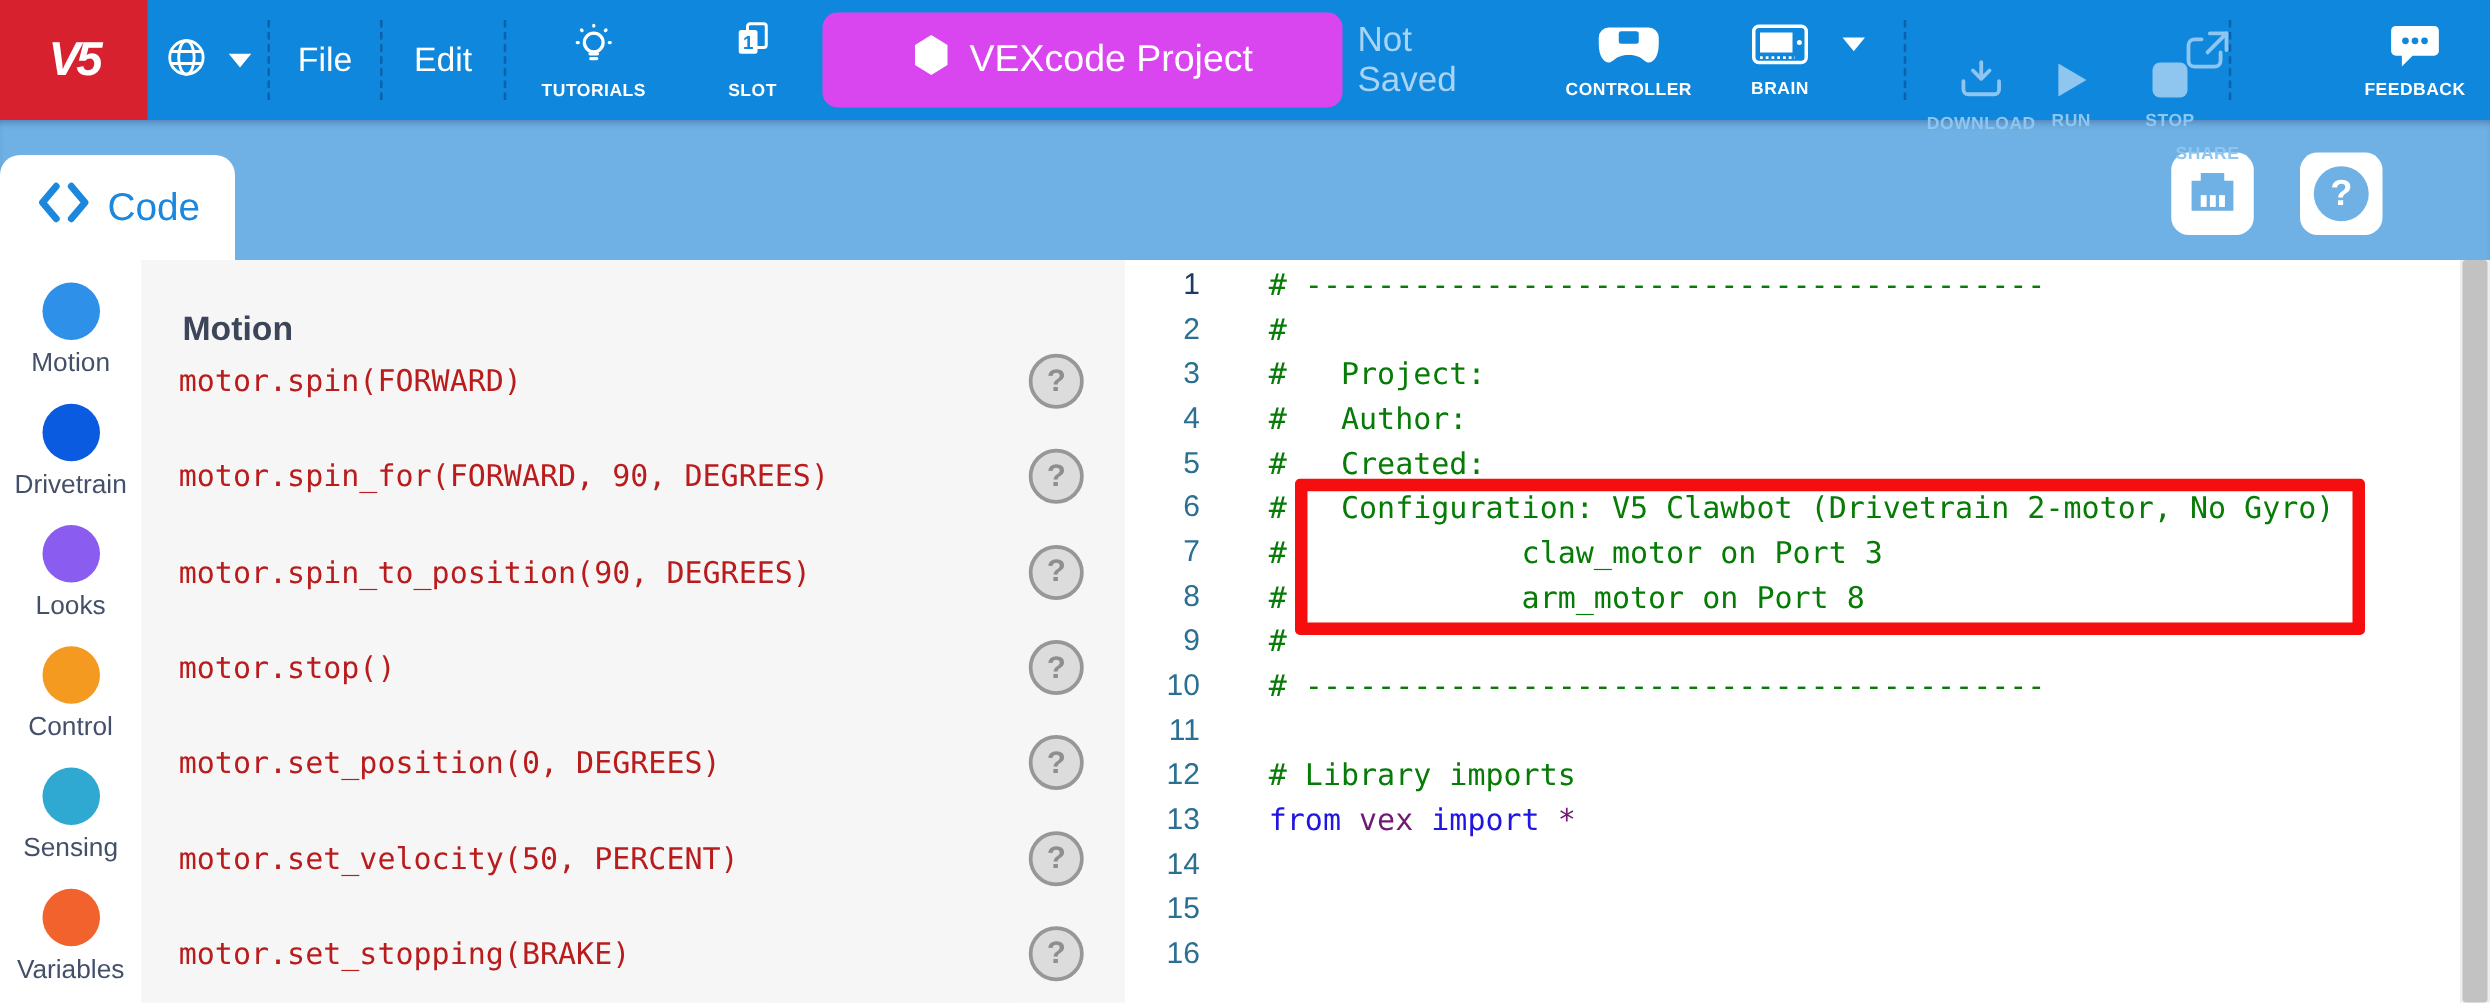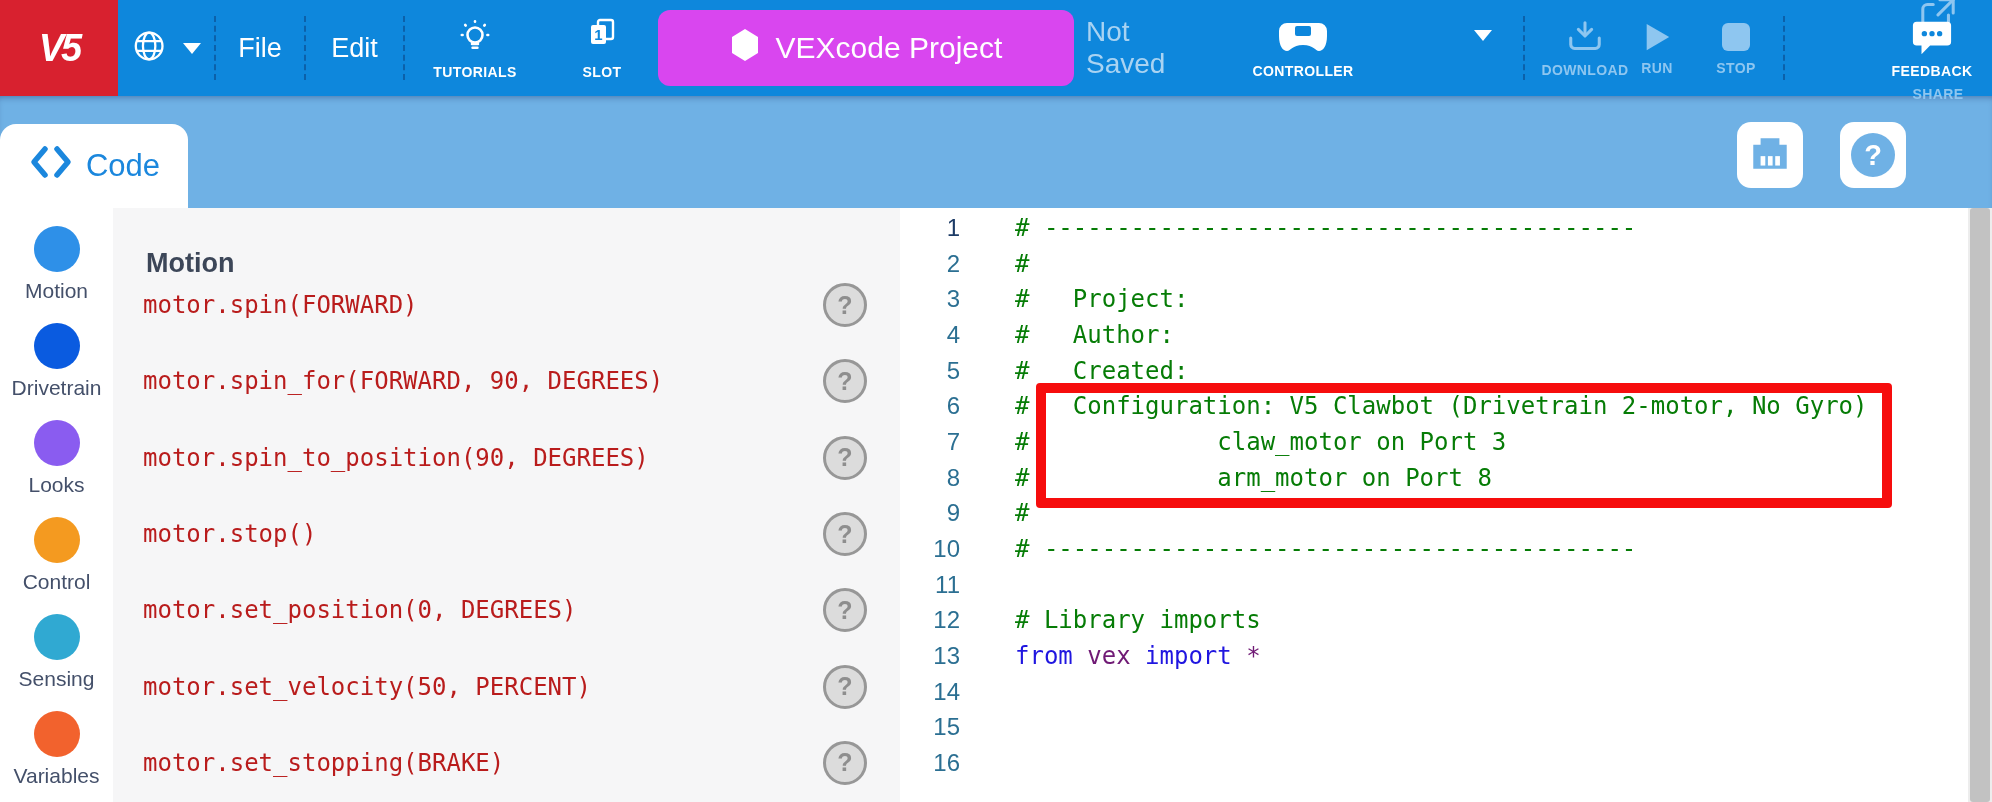--- a/index.html
+++ b/index.html
@@ -17,21 +17,21 @@
   .tb-menu{font-size:27px;font-weight:400;flex-direction:row;}
   .tb-sep{position:absolute;top:16px;height:64px;width:0;border-left:2px dashed rgba(8,60,120,.5);}
   .globe-group{flex-direction:row;gap:10px;}
   .caret{width:0;height:0;border-left:9px solid transparent;border-right:9px solid transparent;
          border-top:11px solid #fff;}
   .project-box{position:absolute;left:658px;top:10px;width:416px;height:76px;background:#d946ef;
                border-radius:12px;display:flex;align-items:center;justify-content:center;gap:16px;
                color:#fff;font-size:30px;cursor:pointer;}
   .not-saved{position:absolute;left:1086px;top:0;width:130px;height:96px;display:flex;
              align-items:center;justify-content:center;color:#a9d3f2;font-size:28px;}
-  .disabled{color:#8ec6f0;}
+  .disabled{color:#8ec6f0;margin-top:28px;}
 
   
   .tabbar{position:absolute;left:0;top:96px;width:1992px;height:112px;background:#6fb1e5;
           box-shadow:inset 0 5px 7px -4px rgba(0,0,60,.35);z-index:9;}
   .code-tab{position:absolute;left:0;top:28px;width:188px;height:84px;background:#fff;
             border-radius:16px 16px 0 0;display:flex;align-items:center;justify-content:center;
             gap:12px;color:#1b87dd;font-size:31px;cursor:pointer;}
   .sq-btn{position:absolute;top:26px;width:66px;height:66px;background:#fff;border-radius:14px;
           display:flex;align-items:center;justify-content:center;cursor:pointer;}
   .cfg-btn{left:1737px;} .help-btn{left:1840px;}
@@ -141,20 +141,31 @@
   <div class="tb-item" style="left:1245px;width:116px;">
     <span>
       <svg width="52" height="38" viewBox="0 0 52 38">
         <path d="M10 5h32a8 8 0 0 1 8 8v5c0 10-4 15-8 15-4 0-5-6-16-6s-12 6-16 6c-4 0-8-5-8-15v-5a8 8 0 0 1 8-8z" fill="#fff"></path>
         <rect x="18" y="8" width="16" height="10" rx="2" fill="#0e87dc"></rect>
       </svg>
     </span>
     <span class="lbl">CONTROLLER</span>
   </div>
 
+  <div class="tb-item" style="left:1378px;width:92px;">
+    <span>
+      <svg width="48" height="36" viewBox="0 0 48 36">
+        <rect x="3" y="3" width="42" height="29" rx="4" fill="none" stroke="#fff" stroke-width="2.8"></rect>
+        <rect x="8" y="8" width="26" height="16" fill="#fff"></rect>
+        <circle cx="39.5" cy="16" r="2" fill="#fff"></circle>
+        <path d="M8 28h28" stroke="#fff" stroke-width="2.2" stroke-dasharray="2.2 2.4"></path>
+      </svg>
+    </span>
+    <span class="lbl">BRAIN</span>
+  </div>
   <div class="tb-item" style="left:1468px;width:30px;height:70px;">
     <span class="caret"></span>
   </div>
 
   <div class="tb-sep" style="left:1523px;"></div>
 
   <div class="tb-item disabled" style="left:1536px;width:98px;">
     <span>
       <svg width="38" height="36" viewBox="0 0 40 36">
           <g stroke="#8ec6f0" fill="none" stroke-width="3.2" stroke-linecap="round" stroke-linejoin="round">
@@ -180,21 +191,21 @@
     <span>
       <svg width="32" height="32" viewBox="0 0 32 32">
           <rect x="2" y="2" width="28" height="28" rx="6" fill="#8ec6f0"></rect>
         </svg>
     </span>
     <span class="lbl">STOP</span>
   </div>
 
   <div class="tb-sep" style="left:1783px;"></div>
 
-  <div class="tb-item disabled" style="left:1900px;width:76px;gap:48px;">
+  <div class="tb-item disabled" style="left:1728px;width:76px;gap:48px;">
     <span>
       <svg width="38" height="36" viewBox="0 0 40 36">
           <g stroke="#8ec6f0" stroke-width="3.2" fill="none" stroke-linecap="round" stroke-linejoin="round">
         <path d="M15 9H9a5 5 0 0 0-5 5v13a5 5 0 0 0 5 5h17a5 5 0 0 0 5-5v-7"></path>
         <path d="M22 4h14v14"></path>
             <path d="M36 4L20 20"></path>
           </g>
         </svg>
     </span>
     <span class="lbl">SHARE</span>

